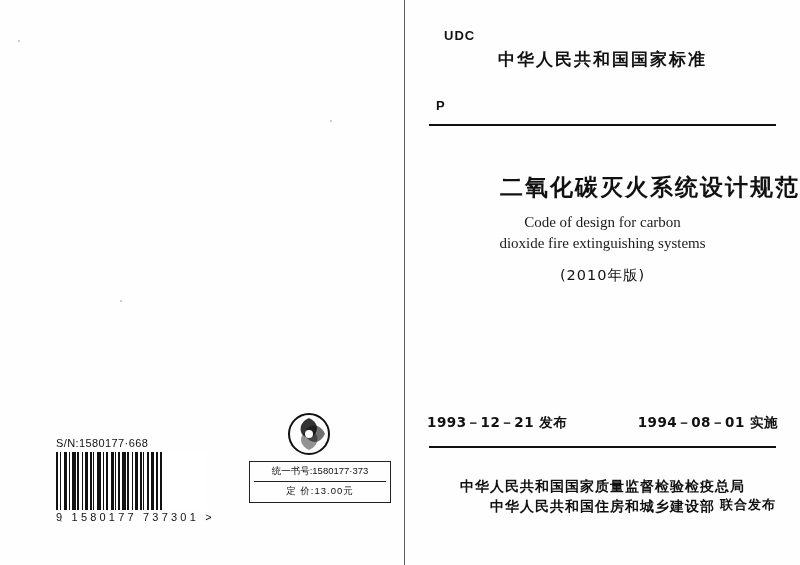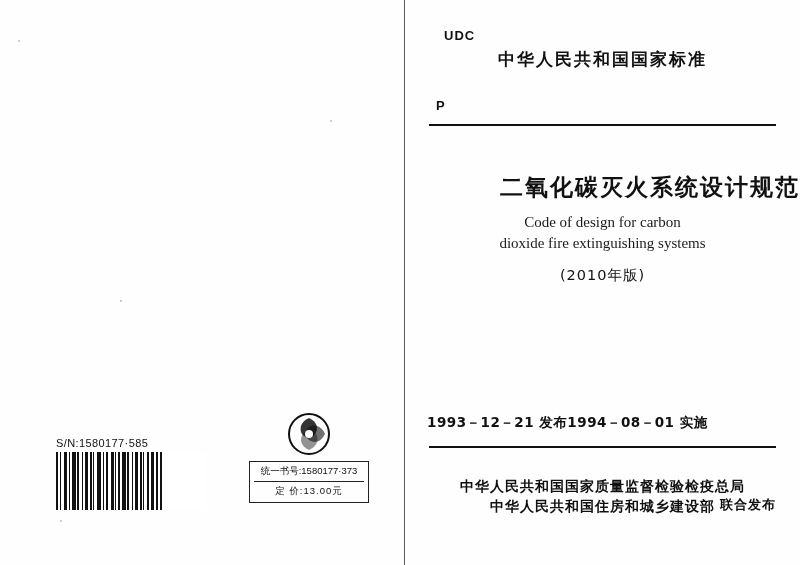--- a/index.html
+++ b/index.html
@@ -76,21 +76,21 @@
     position: absolute;
     left: 287px;
     top: 412px;
     width: 44px;
     height: 44px;
   }
   .price-box {
     position: absolute;
     left: 249px;
     top: 461px;
-    width: 120px;
+    width: 142px;
     border: 1px solid #222;
     padding: 3px 4px 4px 4px;
     box-sizing: border-box;
   }
   .price-box .row1 {
     font-family: "Liberation Sans", sans-serif;
     font-size: 9.5px;
     text-align: center;
     color: #111;
     white-space: nowrap;
@@ -200,21 +200,21 @@
     font-family: "DejaVu Sans", sans-serif;
     font-size: 14.5px;
     letter-spacing: 1px;
   }
   .dates {
     position: absolute;
     left: 0;
     top: 414px;
     width: 395px;
     display: flex;
-    justify-content: flex-start;
+    justify-content: space-between;
     padding: 0 22px;
     box-sizing: border-box;
     font-family: "DejaVu Sans", sans-serif;
     font-weight: bold;
     font-size: 13.5px;
     letter-spacing: 0.5px;
   }
   .rule-bottom {
     position: absolute;
     left: 24px;
@@ -277,21 +277,21 @@
       </svg>
     </div>
 
     <div class="price-box">
       <div class="row1">统一书号:1580177·373</div>
       <div class="hr"></div>
       <div class="row2">定  价:13.00元</div>
     </div>
 
     <div class="barcode-block">
-      <div class="sn-text">S/N:1580177·585</div>
+      <div class="sn-text">S/N:1580177·668</div>
       <div class="barcode-bars">
         <i style="width:2px"></i>
           <i style="width:2px;background:#fff"></i>
         <i style="width:1px"></i>
           <i style="width:3px;background:#fff"></i>
         <i style="width:3px"></i>
           <i style="width:2px;background:#fff"></i>
         <i style="width:1px"></i>
           <i style="width:2px;background:#fff"></i>
         <i style="width:4px"></i>
@@ -331,20 +331,21 @@
         <i style="width:1px"></i>
           <i style="width:3px;background:#fff"></i>
         <i style="width:2px"></i>
           <i style="width:2px;background:#fff"></i>
         <i style="width:3px"></i>
           <i style="width:2px;background:#fff"></i>
         <i style="width:2px"></i>
           <i style="width:2px;background:#fff"></i>
         <i style="width:2px"></i>
       </div>
+      <div class="barcode-digits">9 1580177 737301 &gt;</div>
     </div>
   </div>
 
   <div class="right-panel">
 
     <div class="udc">UDC</div>
 
     <div class="national-standard">中华人民共和国国家标准</div>
 
 

